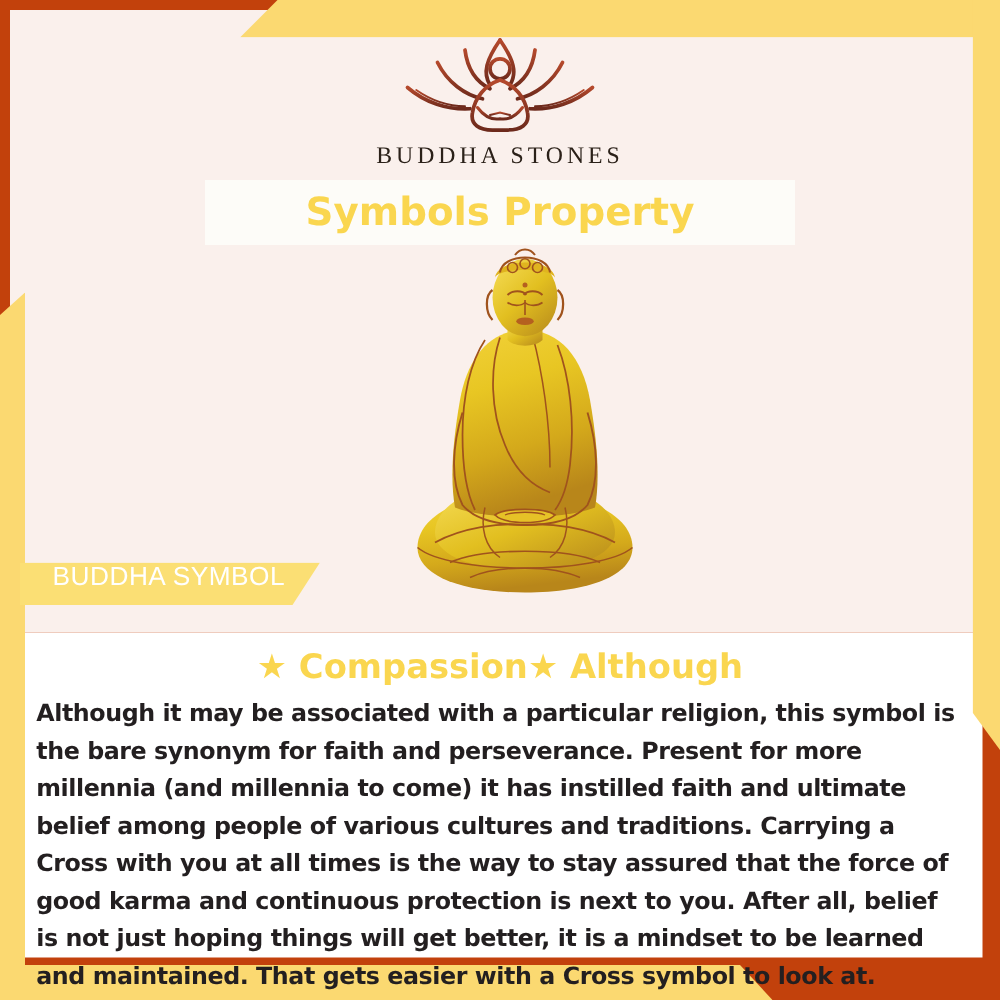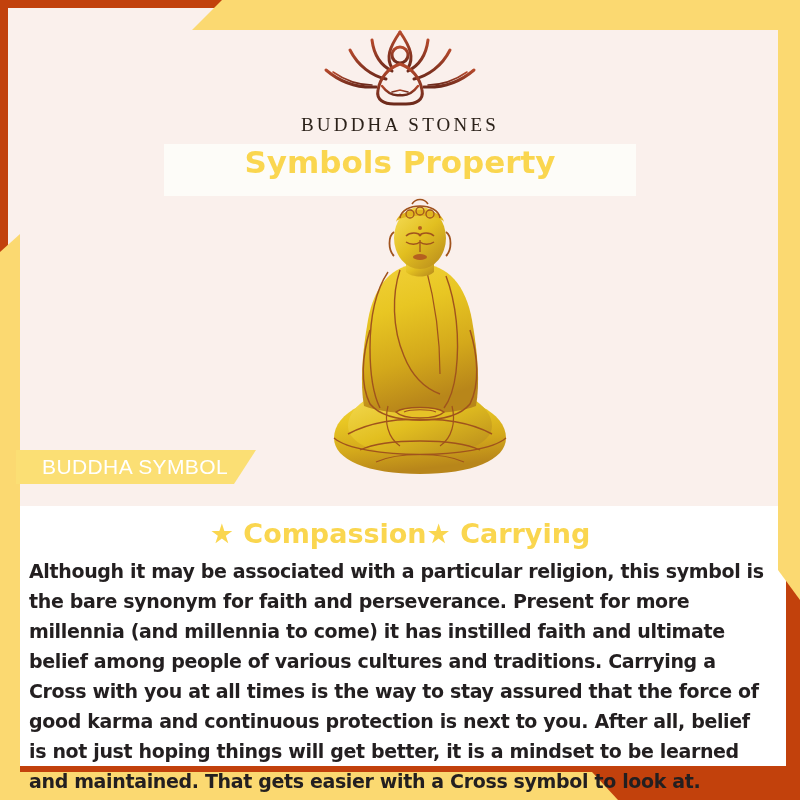--- a/index.html
+++ b/index.html
@@ -92,21 +92,21 @@
   }
 
   
   .title-band {
     position: absolute;
     left: 164px; top: 144px;
     width: 472px; height: 52px;
     background: #fdfcf8;
     z-index: 5;
     display: flex;
-    align-items: flex-start;
+    align-items: center;
     justify-content: center;
   }
   .title-text {
     font-family: "DejaVu Sans", sans-serif;
     font-weight: bold;
     font-size: 31px;
     color: #fad64f;
     letter-spacing: 0px;
     white-space: nowrap;
   }
@@ -123,21 +123,20 @@
   
   .ribbon {
     position: absolute;
     left: 16px; top: 450px;
     height: 34px;
     width: 240px;
     background: #fbdf74;
     clip-path: polygon(0 0, 240px 0, 218px 34px, 0 34px);
     z-index: 6;
     display: flex;
-    align-items: center;
   }
   .ribbon-label {
     padding-left: 26px;
     color: #ffffff;
     font-size: 21px;
     font-family: "Liberation Sans", sans-serif;
     letter-spacing: 0.4px;
     white-space: nowrap;
   }
 
@@ -289,17 +288,17 @@
         <path d="M88 208 C 84 224, 88 240, 100 248" fill="none" stroke="#a0531d" stroke-width="1.2"></path>
         <path d="M152 208 C 156 224, 152 240, 140 248" fill="none" stroke="#a0531d" stroke-width="1.2"></path>
       </g>
     </svg>
   </div>
 
   <div class="ribbon">
     <span class="ribbon-label">BUDDHA SYMBOL</span>
   </div>
 
-  <div class="subtitle">★ Compassion★ Carrying</div>
+  <div class="subtitle">★ Compassion★ Although</div>
 
   <div class="body-copy">Although it may be associated with a particular religion, this symbol is the bare synonym for faith and perseverance. Present for more millennia (and millennia to come) it has instilled faith and ultimate belief among people of various cultures and traditions. Carrying a Cross with you at all times is the way to stay assured that the force of good karma and continuous protection is next to you. After all, belief is not just hoping things will get better, it is a mindset to be learned and maintained. That gets easier with a Cross symbol to look at.</div>
 
 </div>
 
 </body></html>

